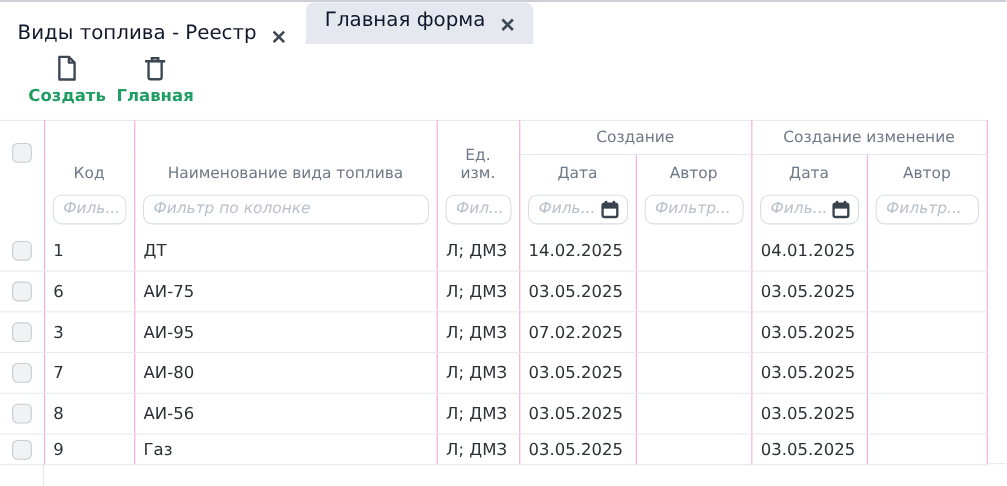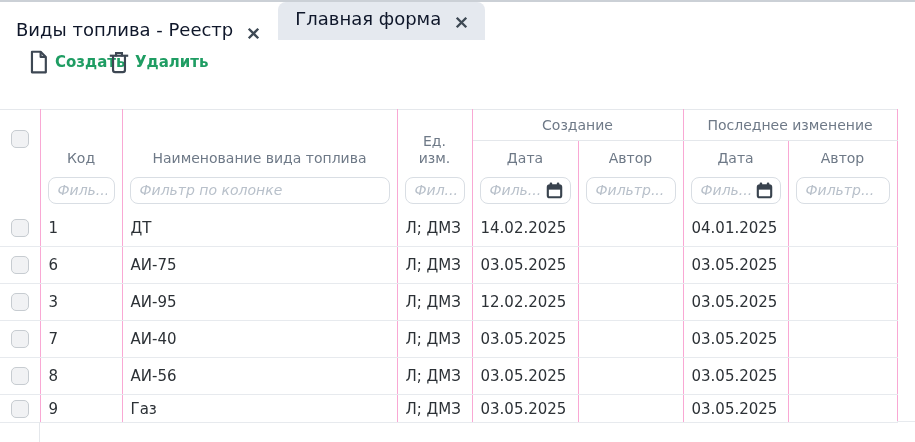--- a/index.html
+++ b/index.html
@@ -13,21 +13,21 @@
   
   .tabbar { height:38px; display:flex; align-items:stretch; background:#fff; }
   .tab { display:flex; align-items:flex-end; padding:0 15px 0 16px; cursor:pointer;
          color:#0f172a; font-size:18px; white-space:nowrap; }
   .tab .close { margin-left:14px; display:flex; align-items:center; }
   .tab.active { background:#fff; margin-right:3px; }
   .tab.inactive { background:#e5e9ef; border-radius:8px 8px 0 0; padding:11px 17px; }
   .close svg { display:block; }
   
   .toolbar { height:69px; display:flex; align-items:flex-start; gap:10px; padding:9px 0 0 26px; }
-  .tool-btn { width:70px; display:flex; flex-direction:row; align-items:center; gap:3px; cursor:pointer; }
+  .tool-btn { width:70px; display:flex; flex-direction:column; align-items:center; gap:3px; cursor:pointer; }
   .tool-btn .lbl { font-size:15px; font-weight:600; color:var(--accent-green,#1f9d63); }
   .tool-btn svg { display:block; }
   
   .grid { width:897px; border-collapse:collapse; table-layout:fixed; border-top:1px solid #e5e8ec; }
   .grid th, .grid td { border-right:1px solid #f9a8d4; vertical-align:middle; font-weight:normal; }
   thead th { color:#6e7987; font-weight:600; font-size:14px; text-align:center; background:#fff; }
   tr.gr { height:31px; }
   tr.gr th.group { border-bottom:1px solid #e4e7eb; }
   tr.lr { height:69px; }
   thead th.stack { vertical-align:bottom; }
@@ -89,21 +89,21 @@
       <span class="lbl">Создать</span>
     </div>
     <div class="tool-btn">
       <span>
         <svg width="26" height="26" viewBox="0 0 24 24" fill="none" stroke="#3d4753" stroke-width="2" stroke-linecap="square">
           <path d="M4.5 6.2 h15"></path>
           <path d="M9.3 6 V3.7 h5.4 V6"></path>
           <path d="M6.5 6.5 v12.8 a2 2 0 0 0 2 2 h7 a2 2 0 0 0 2 -2 V6.5"></path>
         </svg>
       </span>
-      <span class="lbl">Удалить</span>
+      <span class="lbl">Главная</span>
     </div>
   </div>
 
   <table class="grid">
     <colgroup>
       <col style="width:40px">
         <col style="width:82px">
         <col style="width:275px">
         <col style="width:75px">
       <col style="width:106px">
@@ -134,21 +134,21 @@
         </th>
         <th rowspan="2" class="stack">
           <div class="hstack">
             <div class="hlabel narrow">Ед. изм.</div>
             <div class="fbox">
               <input placeholder="Фил..." style="">
             </div>
           </div>
         </th>
         <th colspan="2" class="group">Создание</th>
-        <th colspan="2" class="group">Последнее изменение</th>
+        <th colspan="2" class="group">Создание изменение</th>
       </tr>
       <tr class="lr">
         <th class="stack">
           <div class="hstack">
             <div class="hlabel">Дата</div>
             <div class="fbox">
               <input placeholder="Филь..." style="">
               <svg width="17" height="17" viewBox="0 0 16 16">
                 <rect x="1.7" y="3" width="12.6" height="11.4" rx="1.8" fill="none" stroke="#39434e" stroke-width="2"></rect>
                 <rect x="1.7" y="3" width="12.6" height="4.2" fill="#39434e"></rect>
@@ -209,29 +209,29 @@
     <td>03.05.2025</td>
     <td></td>
     <td>03.05.2025</td>
     <td></td>
   </tr>
         <tr>
     <td class="cb-cell"><span class="cbx"></span></td>
     <td>3</td>
     <td>АИ-95</td>
     <td>Л; ДМЗ</td>
-    <td>12.02.2025</td>
+    <td>07.02.2025</td>
     <td></td>
     <td>03.05.2025</td>
     <td></td>
   </tr>
         <tr>
     <td class="cb-cell"><span class="cbx"></span></td>
     <td>7</td>
-    <td>АИ-40</td>
+    <td>АИ-80</td>
     <td>Л; ДМЗ</td>
     <td>03.05.2025</td>
     <td></td>
     <td>03.05.2025</td>
     <td></td>
   </tr>
         <tr>
     <td class="cb-cell"><span class="cbx"></span></td>
     <td>8</td>
     <td>АИ-56</td>

